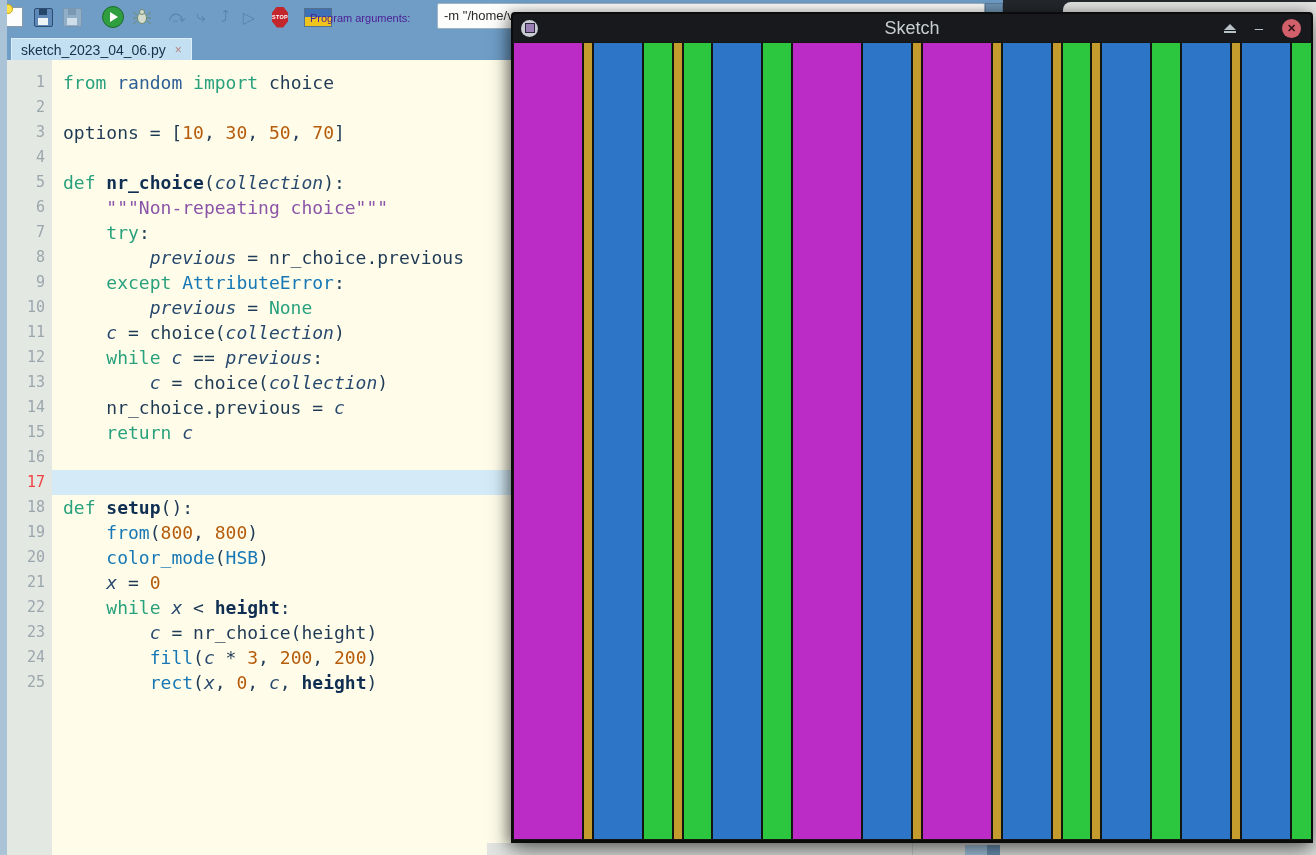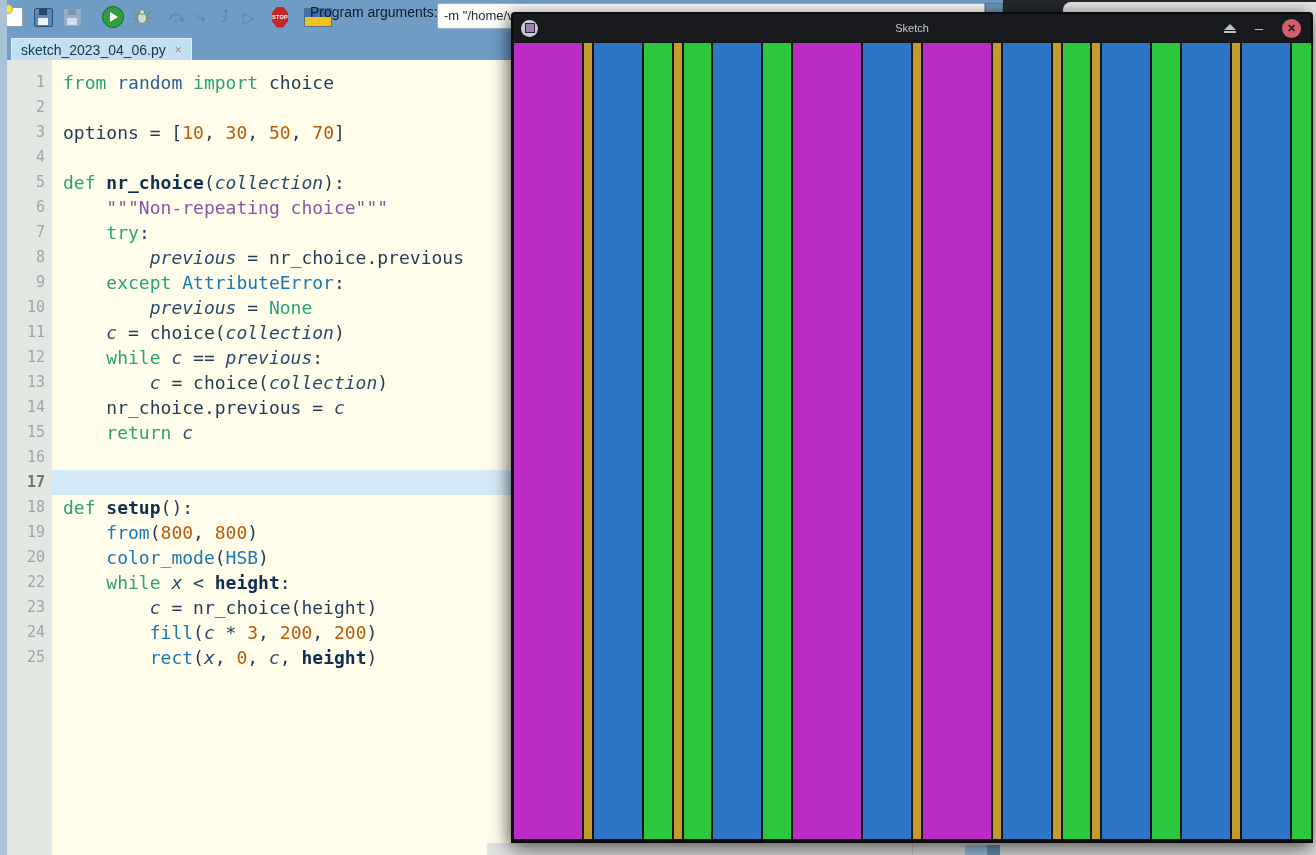--- a/index.html
+++ b/index.html
@@ -37,60 +37,60 @@
   .steps{display:flex;gap:6px;margin-left:8px;opacity:.38;color:#2e5a78;font-size:16px;}
   .steps span{width:18px;text-align:center;}
   .icon-stop{width:21px;height:21px;background:#c3262b;margin-left:8px;
     clip-path:polygon(30% 0,70% 0,100% 30%,100% 70%,70% 100%,30% 100%,0 70%,0 30%);
     display:flex;align-items:center;justify-content:center;}
   .icon-stop em{font-style:normal;color:#fff;font-size:5.5px;font-weight:bold;letter-spacing:.3px;}
   .icon-flag{width:26px;height:17px;margin-left:10px;border:1px solid #55708c;}
   .icon-flag .b{height:50%;background:#3e70b5;}
   .icon-flag .y{height:50%;background:#eec41d;}
 
-  #args-label{position:absolute;left:310px;top:4px;font-size:14px;color:#0f172a;}
+  #args-label{position:absolute;left:310px;top:12px;font-size:11px;color:#4c1d95;}
   #args-input{position:absolute;left:437px;top:3px;width:548px;height:26px;box-sizing:border-box;
     background:#fdfdfc;border:1px solid #9fb4c4;border-radius:2px;font-size:13px;color:#2a2a2a;
     padding:0 6px;font-family:"Liberation Sans",sans-serif;line-height:24px;overflow:hidden;white-space:nowrap;}
   #args-spin{position:absolute;left:985px;top:3px;width:18px;height:26px;background:#7095b5;border:1px solid #5a7d9c;box-sizing:border-box;}
 
   #tabbar{position:absolute;left:6px;top:33px;width:100%;height:27px;background:#6f9dc6;}
   #tab-active{position:absolute;left:5px;top:5px;height:22px;background:#c3e0f2;
     display:flex;align-items:center;padding:0 9px;border:1px solid #dceef9;border-bottom:none;}
   #tab-active .tlabel{font-size:14px;color:#16324a;}
   #tab-active .tclose{font-size:12px;color:#b7817e;margin-left:9px;}
 
   
   #left-strip{position:absolute;left:0;top:0;width:7px;height:855px;background:#abc3d6;}
   #editor{position:absolute;left:7px;top:60px;width:996px;height:795px;background:#fffdea;overflow:hidden;}
   #gutter-bg{position:absolute;left:0;top:0;width:45px;height:795px;background:#e4e8e2;}
   #code-area{position:absolute;left:0;top:0;width:100%;padding-top:10px;
     font-family:"DejaVu Sans Mono",monospace;font-size:18px;line-height:25px;}
   .crow{display:flex;height:25px;white-space:pre;}
   .ln{width:45px;box-sizing:border-box;text-align:right;padding-right:7px;flex:0 0 45px;
     color:#9ba6ad;font-size:15px;line-height:25px;}
-  .ln.cur{color:#737373;font-weight:bold;}
+  .ln.cur{color:#ef4444;font-weight:normal;}
   .cl{flex:1;padding-left:11px;}
   .cl.hl{background:#d4ebf7;}
   .sg-kw{color:#2aa17d;}
   .sg-pl{color:#1f3a55;}
   .sg-mod{color:#2e5f94;}
   .sg-fn{color:#1778b5;}
   .sg-num{color:#b55b09;}
   .sg-str{color:#8a55a8;}
   .sg-var{color:#27496e;font-style:italic;}
   .sg-def{color:#0f2e52;font-weight:bold;}
 
   
   #sketch-win{position:absolute;left:511px;top:12px;width:802px;height:831px;box-sizing:border-box;
     background:#0b0b0b;border:2px solid #0b0b0b;border-radius:4px 4px 0 0;
     box-shadow:0 8px 22px rgba(0,0,0,.5), -4px 0 12px rgba(0,0,0,.25);}
   #sk-titlebar{position:relative;height:28px;background:#17191c;border-radius:3px 3px 0 0;
     display:flex;align-items:center;}
-  #sk-title{position:absolute;left:0;right:0;text-align:center;font-size:11px;color:#c9ced1;}
+  #sk-title{position:absolute;left:0;right:0;text-align:center;font-size:18px;color:#c9ced1;}
   #sk-appicon{width:17px;height:17px;border-radius:50%;background:#c8cdd1;margin-left:8px;
     display:flex;align-items:center;justify-content:center;z-index:1;}
   #sk-appicon .cube{width:8px;height:8px;background:#9a7fb5;border:1px solid #2e2440;}
   #sk-buttons{position:absolute;right:10px;top:0;height:28px;display:flex;align-items:center;gap:19px;}
   .icon-eject{display:flex;flex-direction:column;align-items:center;gap:1px;}
   .icon-eject .tri{width:0;height:0;border-bottom:6px solid #b9c2c6;
     border-left:6px solid transparent;border-right:6px solid transparent;}
   .icon-eject .bar{width:12px;height:2px;background:#b9c2c6;}
   .icon-min{color:#b9c2c6;font-size:15px;line-height:10px;}
   .icon-close{width:19px;height:19px;border-radius:50%;background:#d2606a;
@@ -189,20 +189,21 @@
           <div class="crow"><span class="ln">11</span><span class="cl"><span class="sg-pl">    </span><span class="sg-var">c</span><span class="sg-pl"> = choice(</span><span class="sg-var">collection</span><span class="sg-pl">)</span></span></div>
           <div class="crow"><span class="ln">12</span><span class="cl"><span class="sg-pl">    </span><span class="sg-kw">while</span><span class="sg-pl"> </span><span class="sg-var">c</span><span class="sg-pl"> == </span><span class="sg-var">previous</span><span class="sg-pl">:</span></span></div>
           <div class="crow"><span class="ln">13</span><span class="cl"><span class="sg-pl">        </span><span class="sg-var">c</span><span class="sg-pl"> = choice(</span><span class="sg-var">collection</span><span class="sg-pl">)</span></span></div>
           <div class="crow"><span class="ln">14</span><span class="cl"><span class="sg-pl">    nr_choice.previous = </span><span class="sg-var">c</span></span></div>
           <div class="crow"><span class="ln">15</span><span class="cl"><span class="sg-pl">    </span><span class="sg-kw">return</span><span class="sg-pl"> </span><span class="sg-var">c</span></span></div>
           <div class="crow"><span class="ln">16</span><span class="cl"></span></div>
           <div class="crow"><span class="ln cur">17</span><span class="cl hl"></span></div>
           <div class="crow"><span class="ln">18</span><span class="cl"><span class="sg-kw">def</span><span class="sg-pl"> </span><span class="sg-def">setup</span><span class="sg-pl">():</span></span></div>
           <div class="crow"><span class="ln">19</span><span class="cl"><span class="sg-pl">    </span><span class="sg-fn">from</span><span class="sg-pl">(</span><span class="sg-num">800</span><span class="sg-pl">, </span><span class="sg-num">800</span><span class="sg-pl">)</span></span></div>
           <div class="crow"><span class="ln">20</span><span class="cl"><span class="sg-pl">    </span><span class="sg-fn">color_mode</span><span class="sg-pl">(</span><span class="sg-fn">HSB</span><span class="sg-pl">)</span></span></div>
+          <div class="crow"><span class="ln">21</span><span class="cl"><span class="sg-pl">    </span><span class="sg-var">x</span><span class="sg-pl"> = </span><span class="sg-num">0</span></span></div>
           <div class="crow"><span class="ln">22</span><span class="cl"><span class="sg-pl">    </span><span class="sg-kw">while</span><span class="sg-pl"> </span><span class="sg-var">x</span><span class="sg-pl"> &lt; </span><span class="sg-def">height</span><span class="sg-pl">:</span></span></div>
           <div class="crow"><span class="ln">23</span><span class="cl"><span class="sg-pl">        </span><span class="sg-var">c</span><span class="sg-pl"> = nr_choice(height)</span></span></div>
           <div class="crow"><span class="ln">24</span><span class="cl"><span class="sg-pl">        </span><span class="sg-fn">fill</span><span class="sg-pl">(</span><span class="sg-var">c</span><span class="sg-pl"> * </span><span class="sg-num">3</span><span class="sg-pl">, </span><span class="sg-num">200</span><span class="sg-pl">, </span><span class="sg-num">200</span><span class="sg-pl">)</span></span></div>
           <div class="crow"><span class="ln">25</span><span class="cl"><span class="sg-pl">        </span><span class="sg-fn">rect</span><span class="sg-pl">(</span><span class="sg-var">x</span><span class="sg-pl">, </span><span class="sg-num">0</span><span class="sg-pl">, </span><span class="sg-var">c</span><span class="sg-pl">, </span><span class="sg-def">height</span><span class="sg-pl">)</span></span></div>
         </div>
     </div>
   </div>
 
   <div id="left-strip"></div>
 

